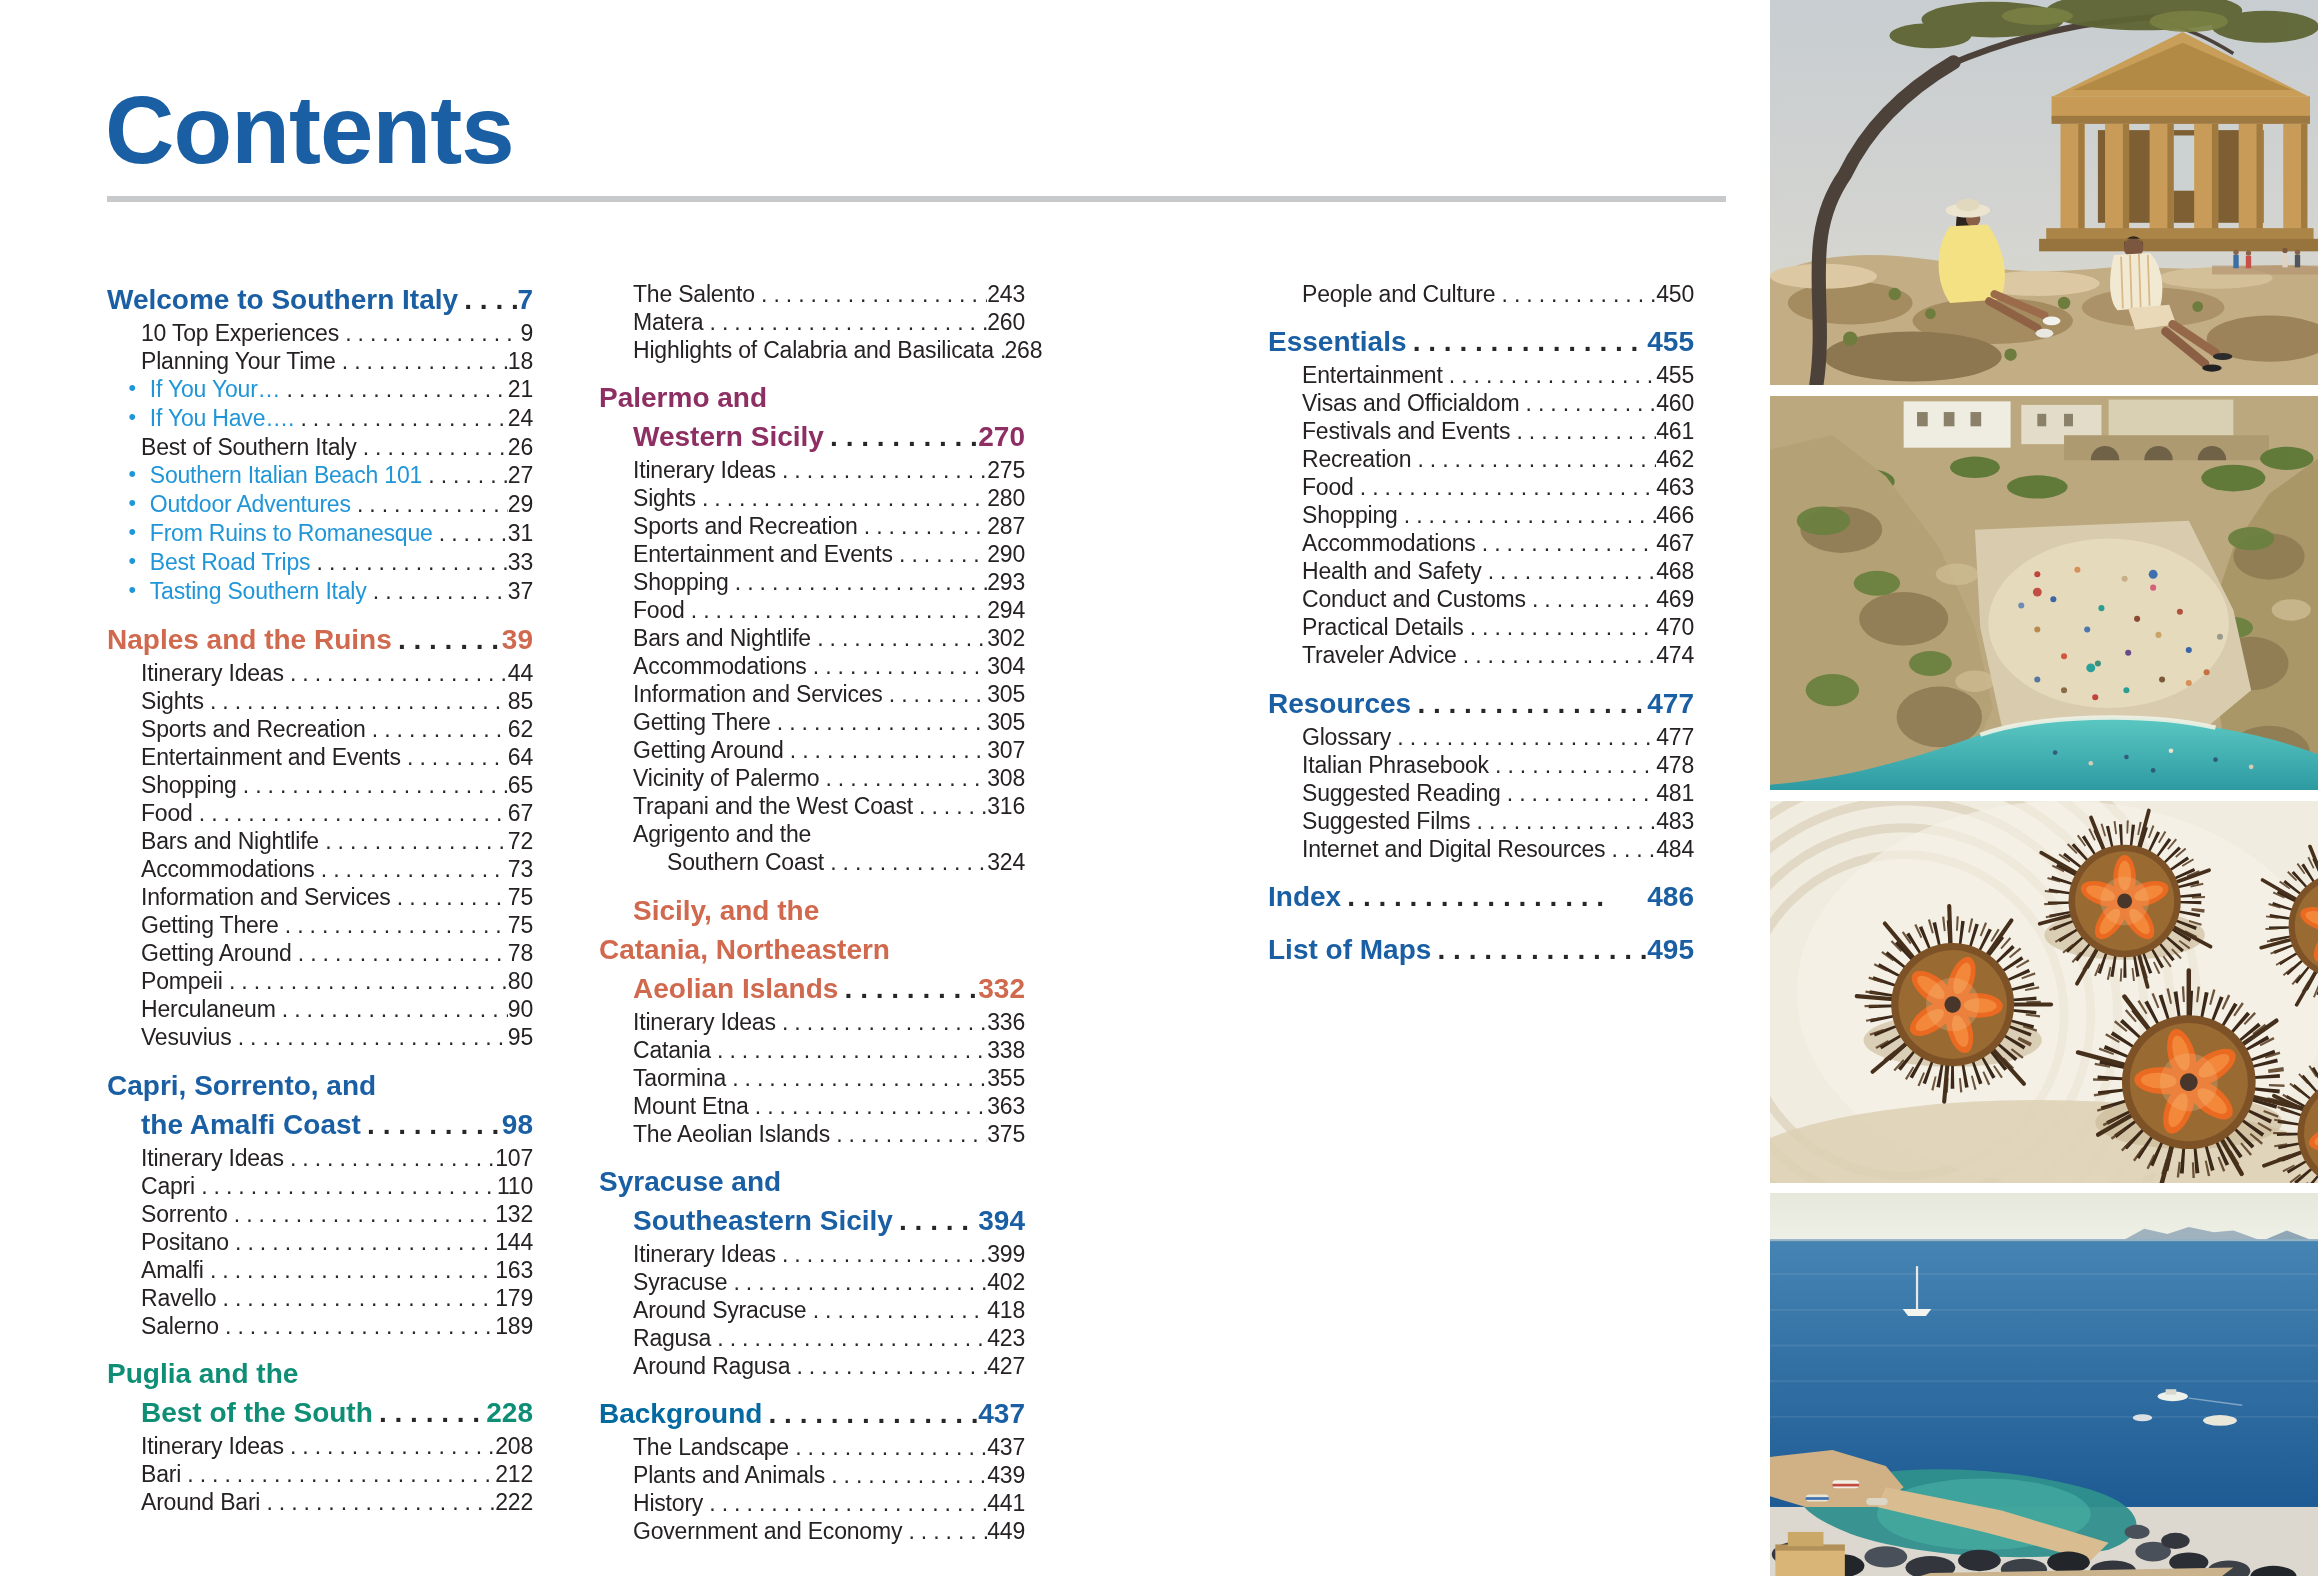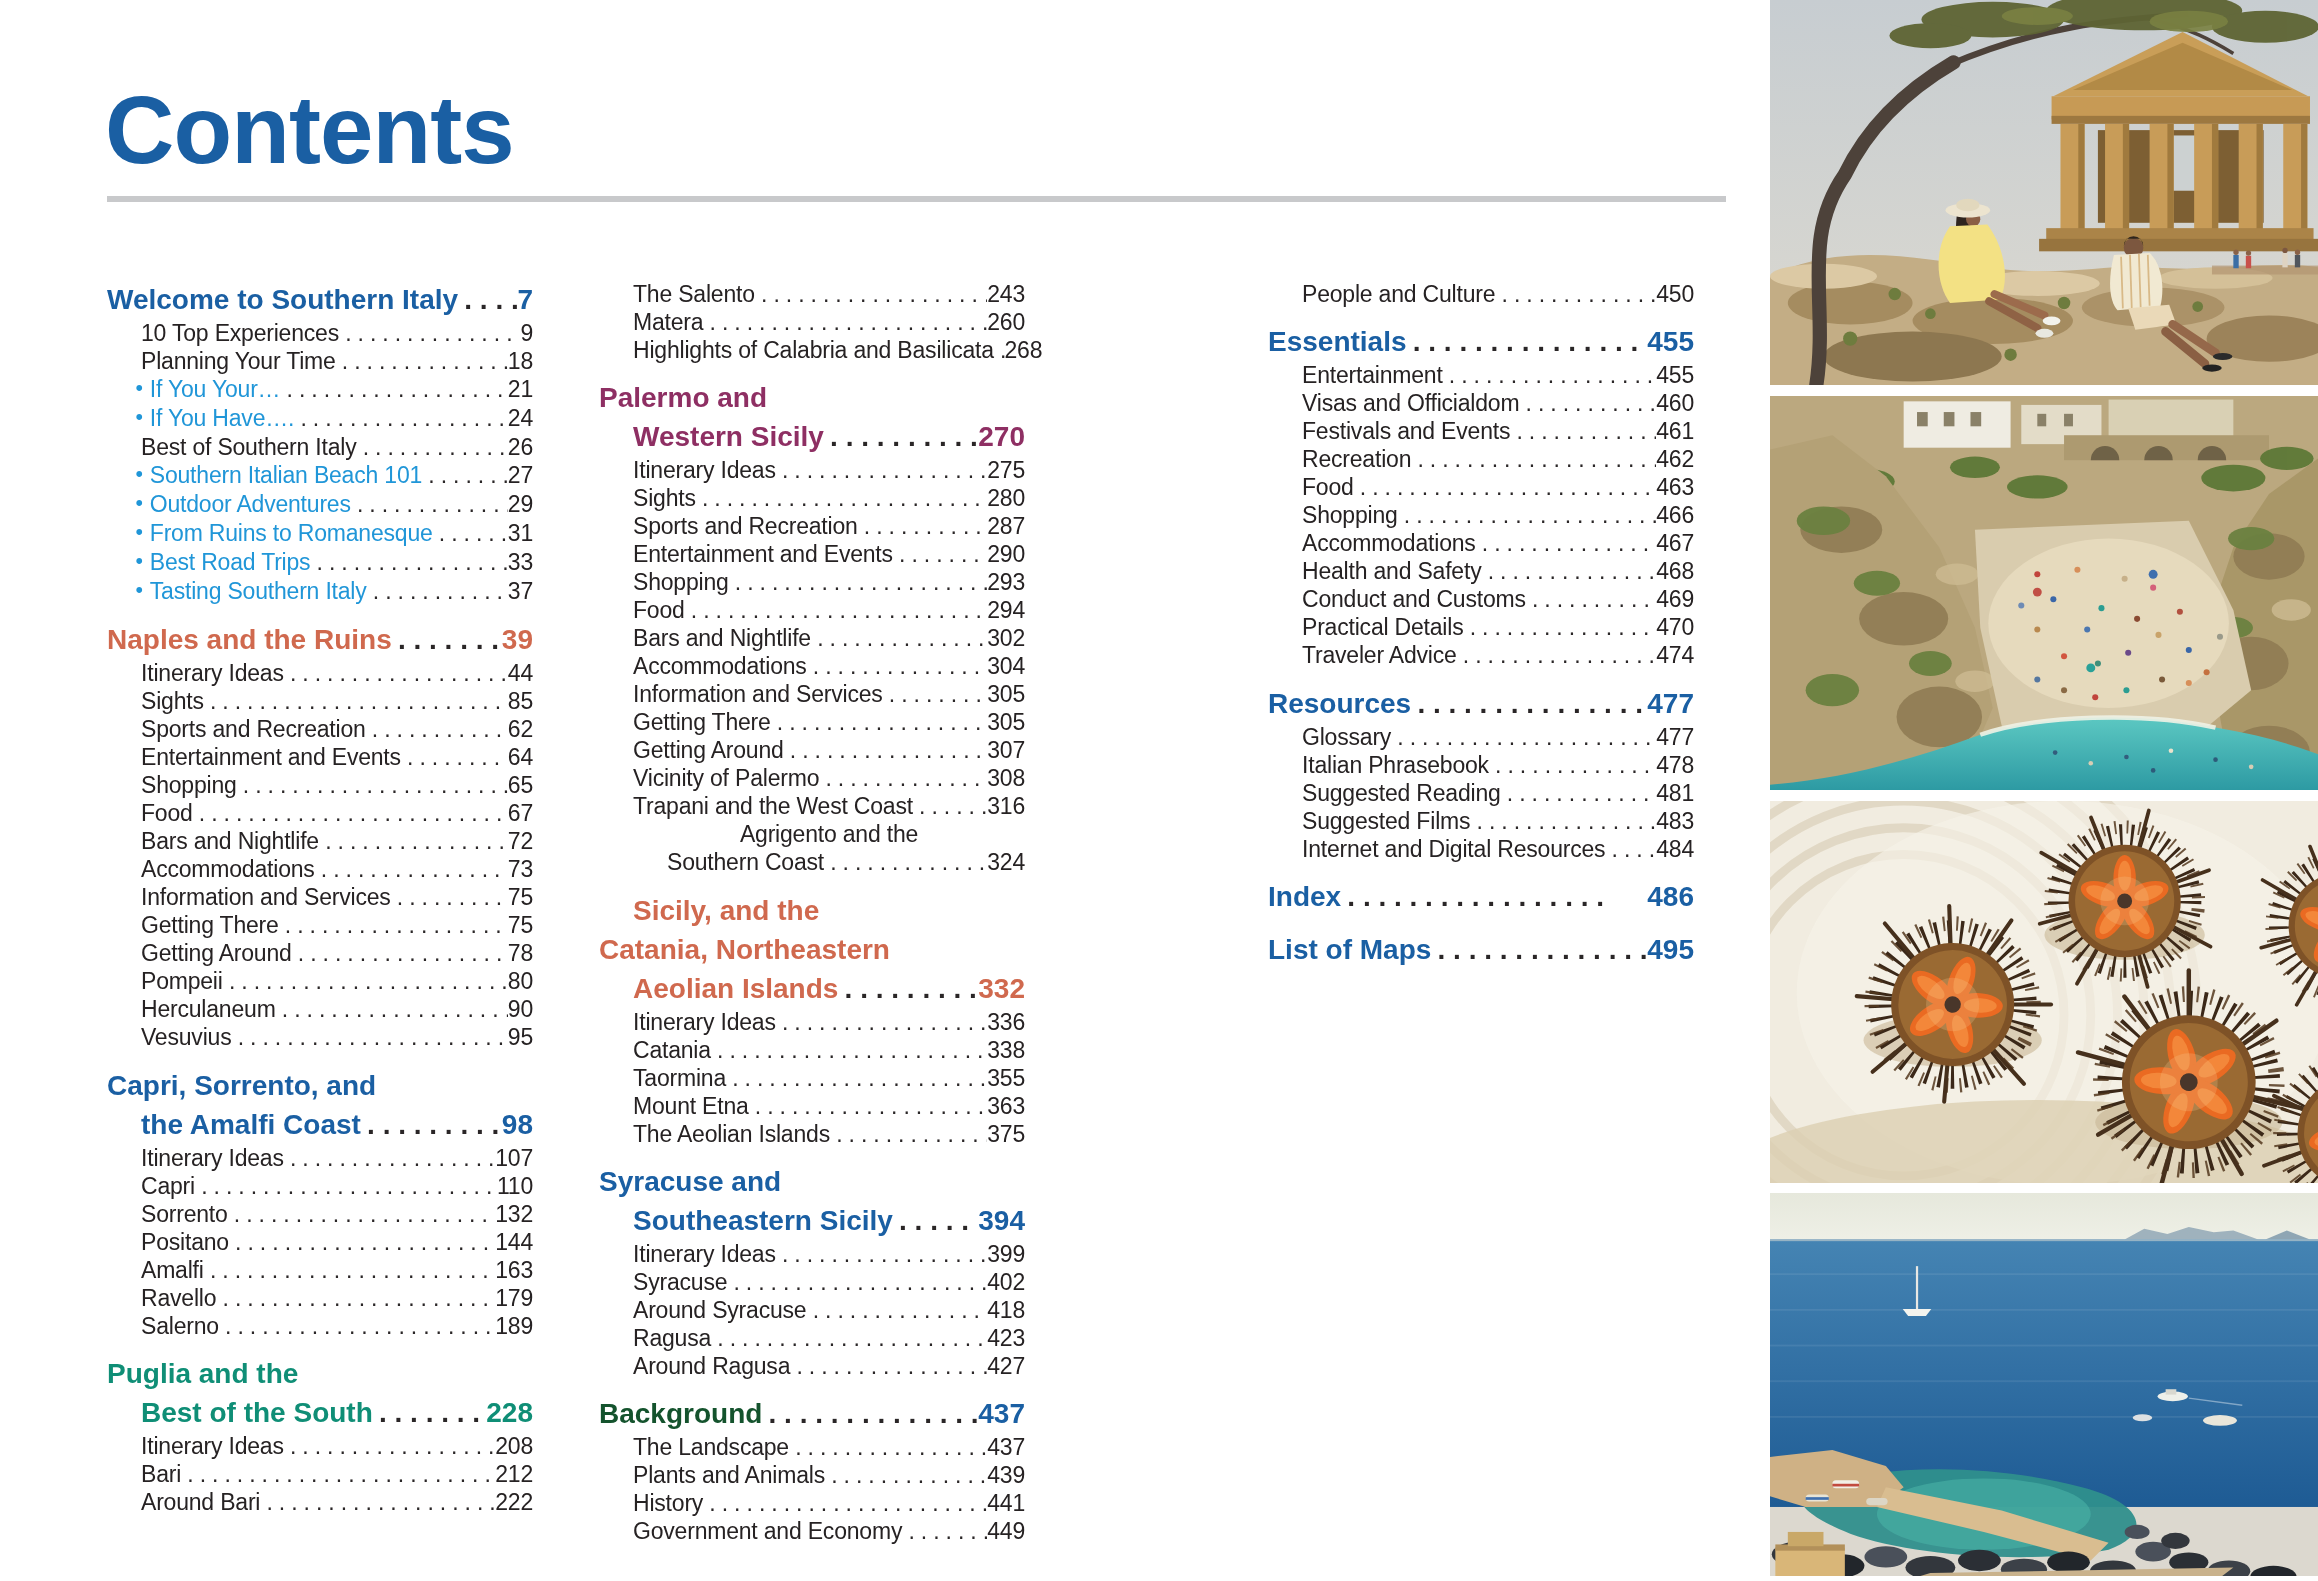--- a/index.html
+++ b/index.html
@@ -2,21 +2,21 @@
 <html style="font-size:14.3px"><head>
 <meta charset="utf-8">
 <style>
   html,body{margin:0;padding:0;background:#ffffff;}
   *{box-sizing:border-box;}
   .page{position:relative;width:2319px;height:1576px;background:#ffffff;overflow:hidden;
         font-family:"Liberation Sans",sans-serif;color:#262223;}
   .title{position:absolute;left:105px;top:82px;font-size:96px;font-weight:700;letter-spacing:-0.9px;line-height:1;}
   .rule{position:absolute;left:107px;top:196px;width:1619px;height:6.2px;}
   .toc{position:absolute;left:107px;top:280px;width:1619px;height:1301px;}
-  .toc-column{position:absolute;top:0;width:426px;text-align:center;}
+  .toc-column{position:absolute;top:0;width:426px;}
   .col1{left:0;}
   .col2{left:492px;}
   .col3{left:1161px;}
   .toc-section{margin-top:14.3px;}
   .toc-section:first-child{margin-top:0;}
   .row{display:flex;align-items:baseline;}
   .h-line{font-weight:700;font-size:28px;line-height:39px;white-space:nowrap;}
   .h-cont{padding-left:34px;}
   .e-line{font-size:23px;line-height:28px;letter-spacing:-0.2px;white-space:nowrap;}
   .ind1{padding-left:34px;}
@@ -425,21 +425,21 @@
             <span class="pg">423</span>
           </div>
           <div class="row e-line ind1">
             <span class="label">Around Ragusa</span>
             <span class="dots"></span>
             <span class="pg">427</span>
           </div>
         </section>
         <section class="toc-section">
           <div class="row h-line">
-            <span class="label" style="color: #14532d;">Background</span>
+            <span class="label" style="color: #0369a1;">Background</span>
             <span class="dots"></span>
             <span class="pg pg-h" style="color: rgb(26, 95, 163);">437</span>
           </div>
           <div class="row e-line ind1">
             <span class="label">The Landscape</span>
             <span class="dots"></span>
             <span class="pg">437</span>
           </div>
           <div class="row e-line ind1">
             <span class="label">Plants and Animals</span>

